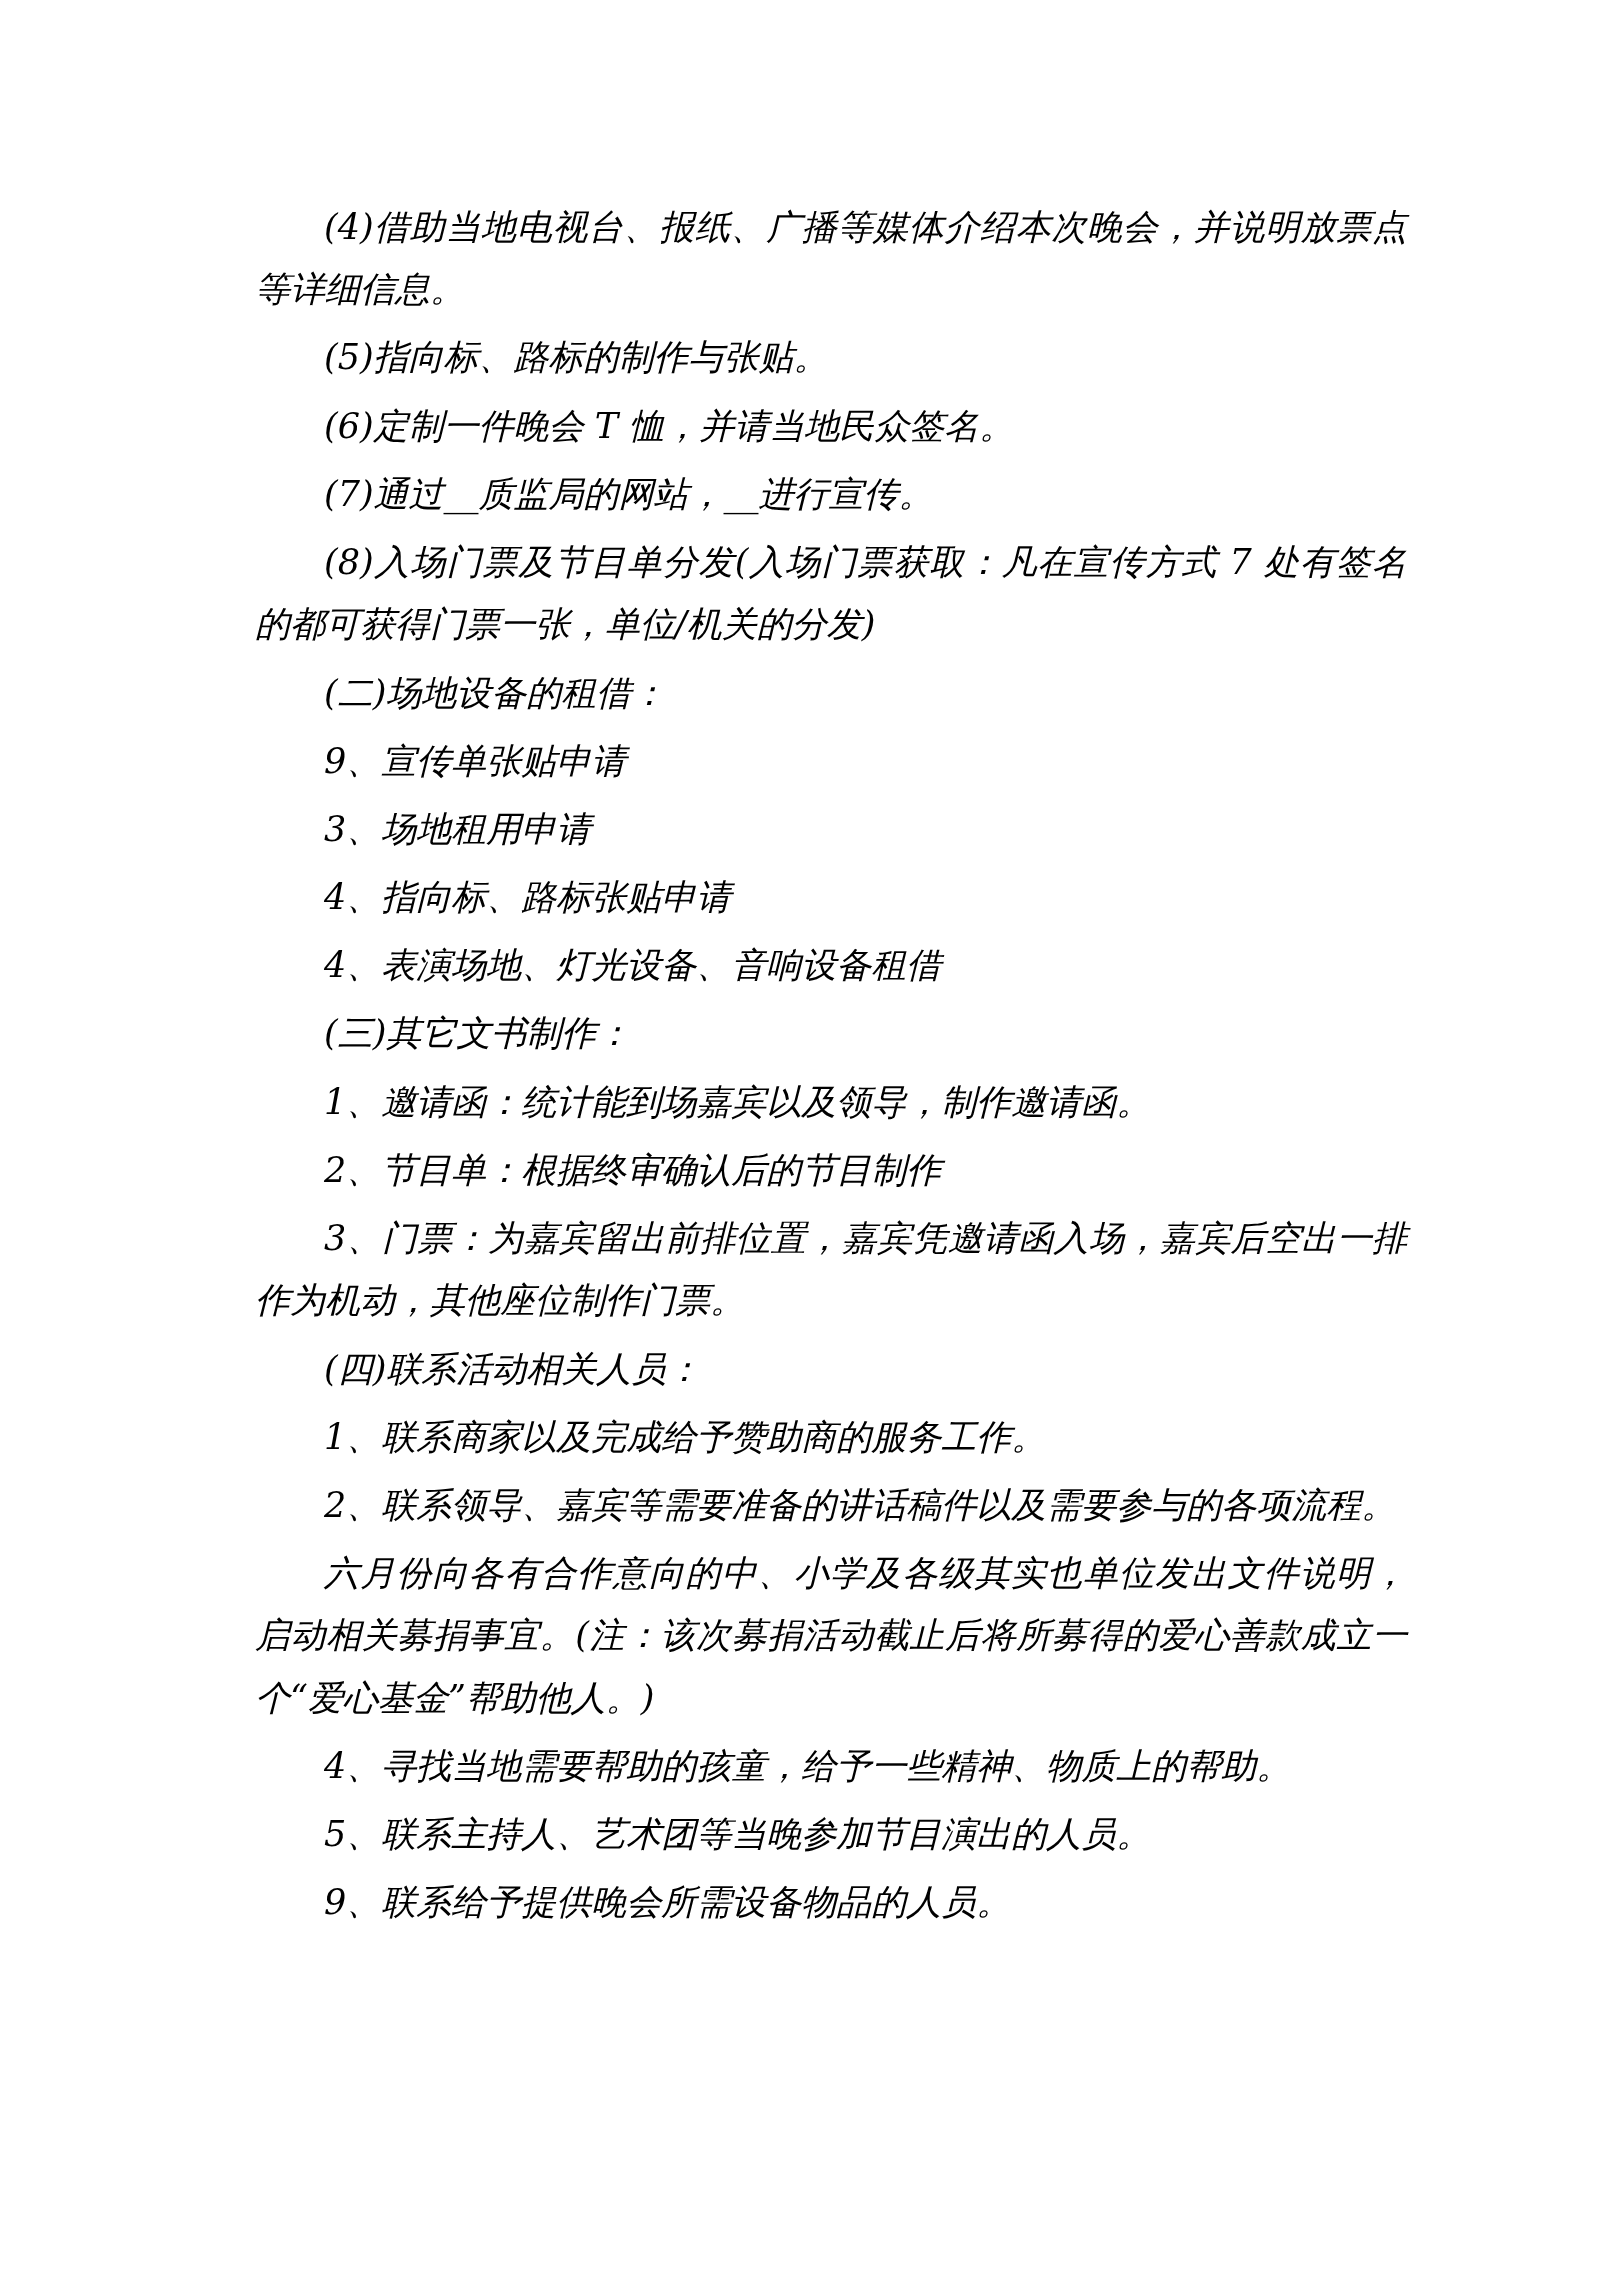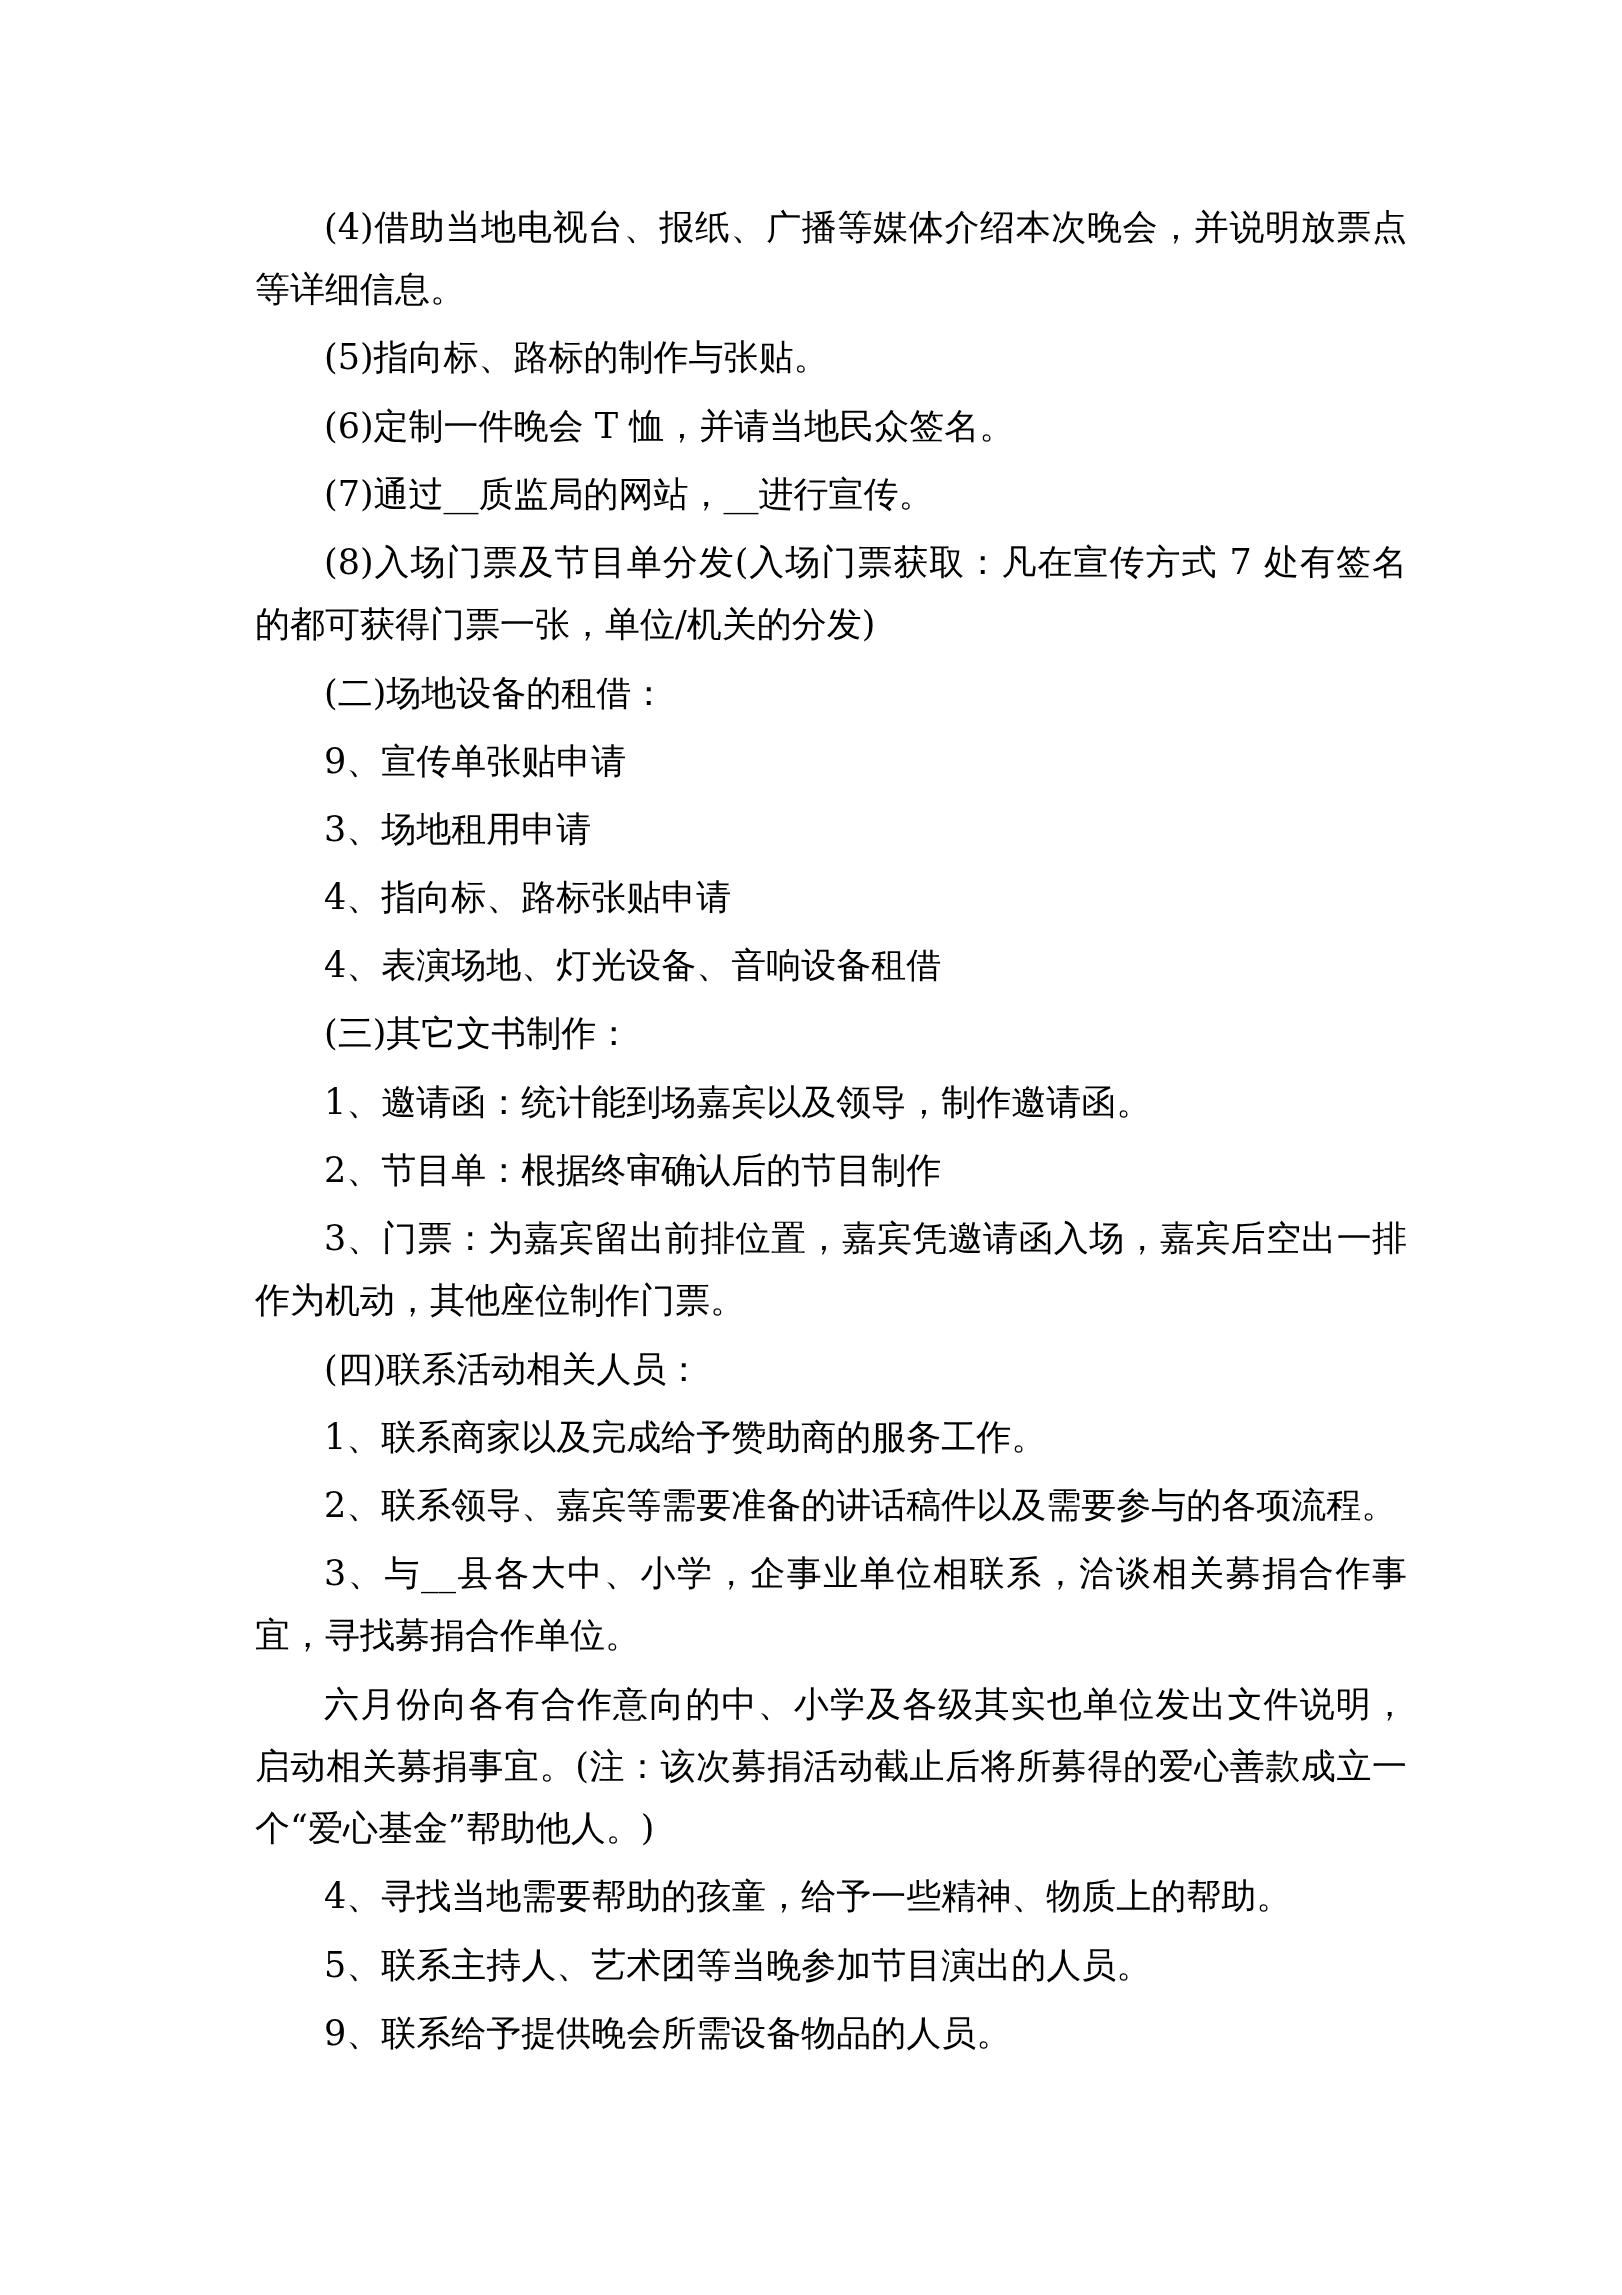--- a/index.html
+++ b/index.html
@@ -13,20 +13,21 @@
     font-family: "DejaVu Serif", "Liberation Serif", serif;
     color: #000000;
     position: relative;
     overflow: hidden;
   }
   .page {
     box-sizing: border-box;
     width: 1623px;
     height: 2295px;
     padding: 196px 216px 0 255px;
+    font-style: italic;
   }
   .doc-body {
     font-size: 35px;
     line-height: 1.78;
     text-align: justify;
     text-justify: inter-ideograph;
   }
   .para {
     margin: 0 0 5.9px 0;
     text-indent: 69px;
@@ -48,20 +49,19 @@
     <p class="para">3、场地租用申请</p>
     <p class="para">4、指向标、路标张贴申请</p>
     <p class="para">4、表演场地、灯光设备、音响设备租借</p>
     <p class="para">(三)其它文书制作：</p>
     <p class="para">1、邀请函：统计能到场嘉宾以及领导，制作邀请函。</p>
     <p class="para">2、节目单：根据终审确认后的节目制作</p>
     <p class="para">3、门票：为嘉宾留出前排位置，嘉宾凭邀请函入场，嘉宾后空出一排作为机动，其他座位制作门票。</p>
     <p class="para">(四)联系活动相关人员：</p>
     <p class="para">1、联系商家以及完成给予赞助商的服务工作。</p>
     <p class="para">2、联系领导、嘉宾等需要准备的讲话稿件以及需要参与的各项流程。</p>
-    <p class="para">3、与__县各大中、小学，企事业单位相联系，洽谈相关募捐合作事宜，寻找募捐合作单位。</p>
     <p class="para">六月份向各有合作意向的中、小学及各级其实也单位发出文件说明，启动相关募捐事宜。(注：该次募捐活动截止后将所募得的爱心善款成立一个“爱心基金”帮助他人。)</p>
     <p class="para">4、寻找当地需要帮助的孩童，给予一些精神、物质上的帮助。</p>
     <p class="para">5、联系主持人、艺术团等当晚参加节目演出的人员。</p>
     <p class="para">9、联系给予提供晚会所需设备物品的人员。</p>
   </div>
 </div>
 
 
 </body></html>

